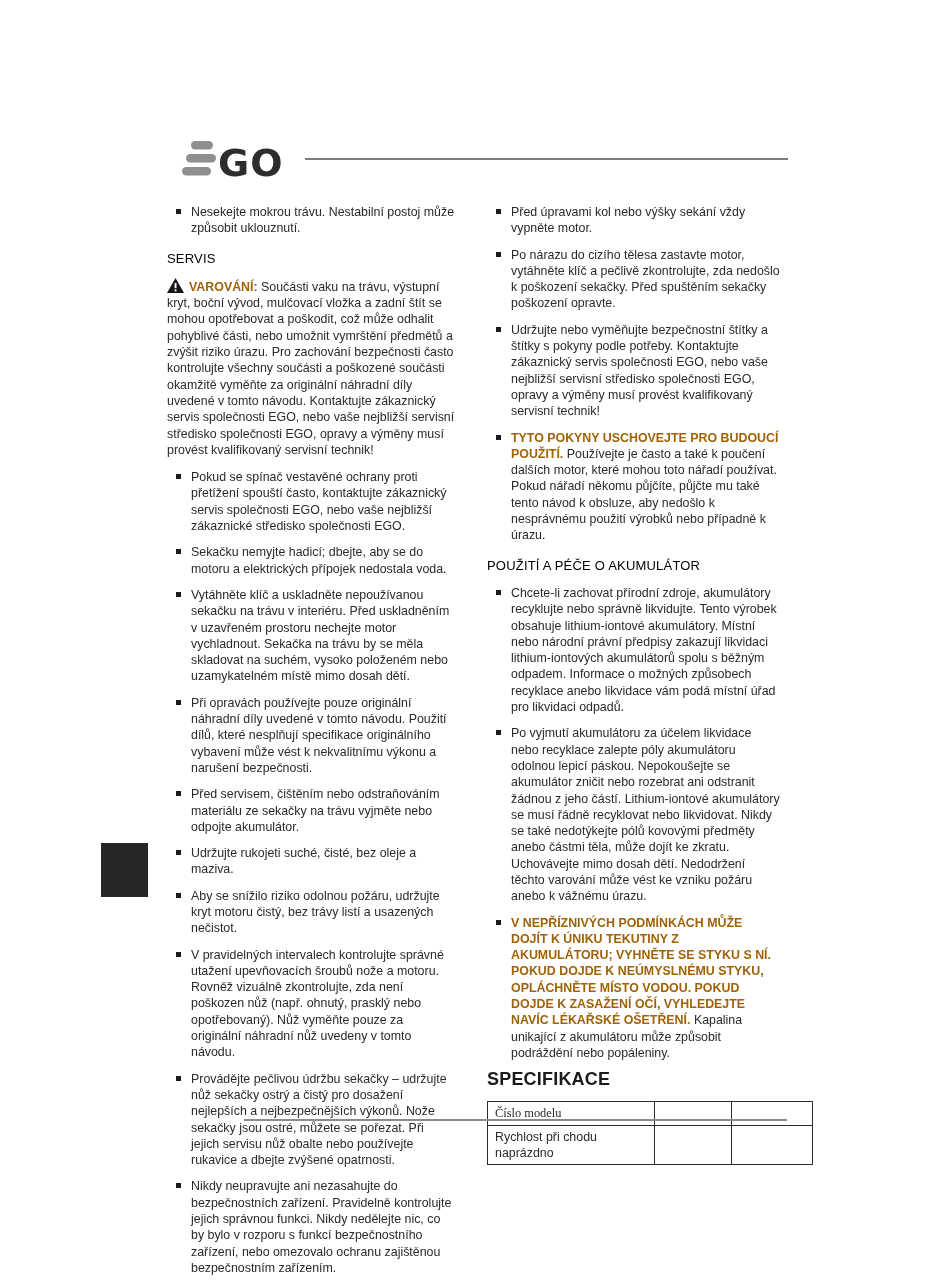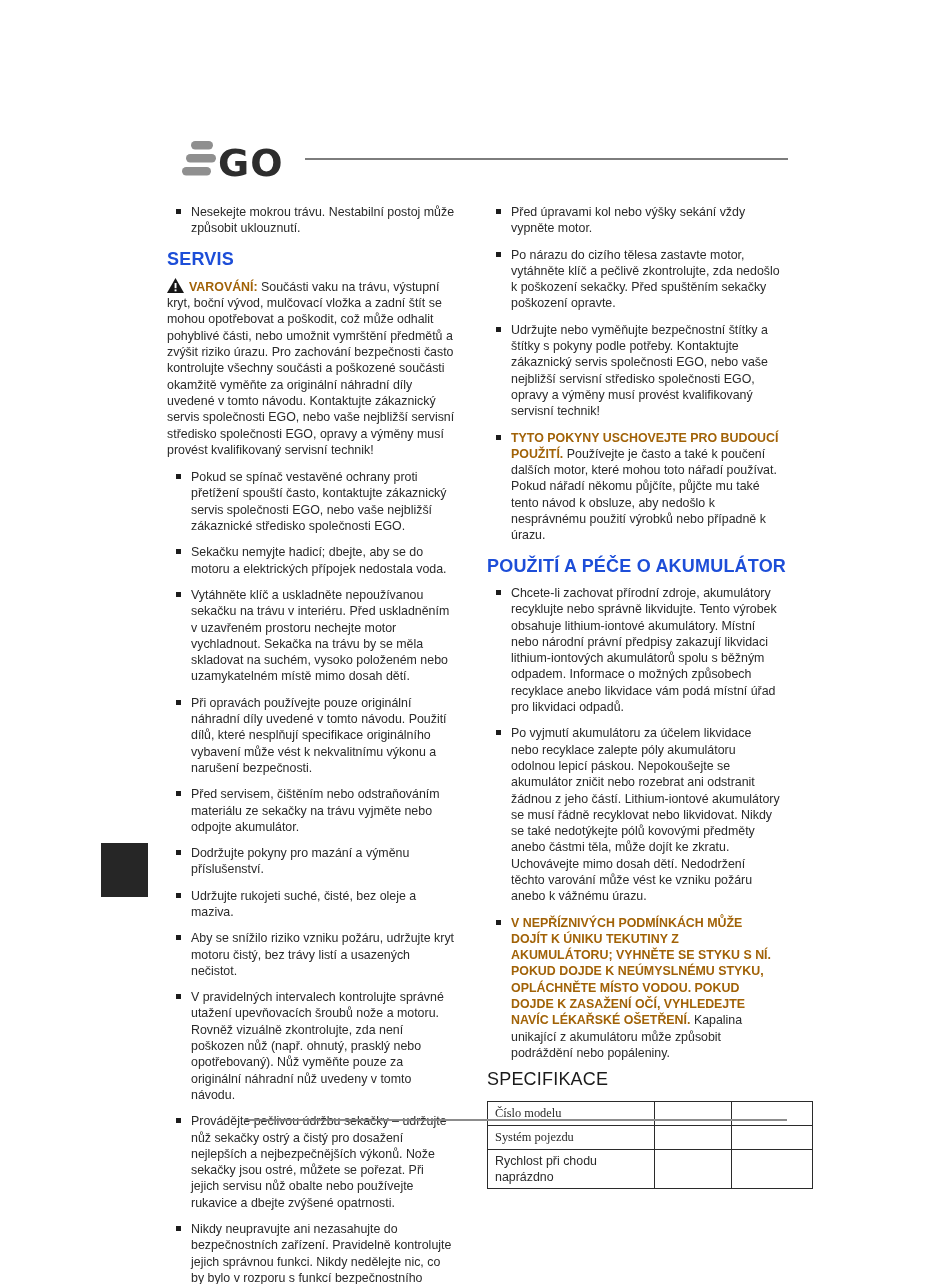--- a/index.html
+++ b/index.html
@@ -16,22 +16,22 @@
 
   
   .col { position:absolute; top:196px; font-size:12.4px; line-height:16.3px; color:#2a2a2a; }
   .col-left  { left:167px; width:296px; }
   .col-right { left:487px; width:302px; }
 
   ul.blist { list-style:none; margin:8px; padding:0; }
   ul.blist li { position:relative; padding-left:16px; margin-bottom:10px; }
   .sq { position:absolute; left:1px; top:5px; width:5px; height:5px; background:#1c1c1c; }
 
-  h2.sect { font-size:18px; font-weight:bold; color:#1d4ed8; margin:14px 0 11px 0; letter-spacing:.2px; }
-  h1.spec { font-size:18px; font-weight:normal; color:#1a1a1a; margin:10px 0 13px 0; letter-spacing:.2px; }
+  h2.sect { font-size:13px; font-weight:normal; color:#000000; margin:14px 0 11px 0; letter-spacing:.2px; }
+  h1.spec { font-size:18px; font-weight:bold; color:#1a1a1a; margin:10px 0 13px 0; letter-spacing:.2px; }
 
   .warning { margin:0 0 11px 0; }
   .warn-icon { display:inline-block; vertical-align:-2px; margin-right:5px; }
   b.lead { font-weight:bold; color:#a16207; }
 
   
   table.spec { border-collapse:collapse; width:302px; table-layout:fixed; }
   table.spec td { border:1.4px solid #2b2b2b; padding:3px 7px; font-size:12.4px; line-height:16px; vertical-align:middle; }
   td.c-label { width:152px; }
   td.c-v1 { width:62px; text-align:center; }
@@ -80,23 +80,22 @@
         <rect x="7.6" y="11.4" width="1.9" height="1.9" fill="#ffffff"></rect>
       </svg><b class="lead">VAROVÁNÍ:</b><span> Součásti vaku na trávu, výstupní kryt, boční vývod, mulčovací vložka a zadní štít se mohou opotřebovat a poškodit, což může odhalit pohyblivé části, nebo umožnit vymrštění předmětů a zvýšit riziko úrazu. Pro zachování bezpečnosti často kontrolujte všechny součásti a poškozené součásti okamžitě vyměňte za originální náhradní díly uvedené v tomto návodu. Kontaktujte zákaznický servis společnosti EGO, nebo vaše nejbližší servisní středisko společnosti EGO, opravy a výměny musí provést kvalifikovaný servisní technik!</span>
     </p>
 
     <ul class="blist">
       <li><span class="sq"></span><span>Pokud se spínač vestavěné ochrany proti přetížení spouští často, kontaktujte zákaznický servis společnosti EGO, nebo vaše nejbližší zákaznické středisko společnosti EGO.</span></li>
       <li><span class="sq"></span><span>Sekačku nemyjte hadicí; dbejte, aby se do motoru a elektrických přípojek nedostala voda.</span></li>
       <li><span class="sq"></span><span>Vytáhněte klíč a uskladněte nepoužívanou sekačku na trávu v interiéru. Před uskladněním v uzavřeném prostoru nechejte motor vychladnout. Sekačka na trávu by se měla skladovat na suchém, vysoko položeném nebo uzamykatelném místě mimo dosah dětí.</span></li>
       <li><span class="sq"></span><span>Při opravách používejte pouze originální náhradní díly uvedené v tomto návodu. Použití dílů, které nesplňují specifikace originálního vybavení může vést k nekvalitnímu výkonu a narušení bezpečnosti.</span></li>
       <li><span class="sq"></span><span>Před servisem, čištěním nebo odstraňováním materiálu ze sekačky na trávu vyjměte nebo odpojte akumulátor.</span></li>
-      <li><span class="sq"></span><span>Dodržujte pokyny pro mazání a výměnu příslušenství.</span></li>
       <li><span class="sq"></span><span>Udržujte rukojeti suché, čisté, bez oleje a maziva.</span></li>
-      <li><span class="sq"></span><span>Aby se snížilo riziko vzniku požáru, udržujte kryt motoru čistý, bez trávy listí a usazených nečistot.</span></li>
+      <li><span class="sq"></span><span>Aby se snížilo riziko odolnou požáru, udržujte kryt motoru čistý, bez trávy listí a usazených nečistot.</span></li>
       <li><span class="sq"></span><span>V pravidelných intervalech kontrolujte správné utažení upevňovacích šroubů nože a motoru. Rovněž vizuálně zkontrolujte, zda není poškozen nůž (např. ohnutý, prasklý nebo opotřebovaný). Nůž vyměňte pouze za originální náhradní nůž uvedeny v tomto návodu.</span></li>
       <li><span class="sq"></span><span>Provádějte pečlivou údržbu sekačky – udržujte nůž sekačky ostrý a čistý pro dosažení nejlepších a nejbezpečnějších výkonů. Nože sekačky jsou ostré, můžete se pořezat. Při jejich servisu nůž obalte nebo používejte rukavice a dbejte zvýšené opatrnosti.</span></li>
       <li><span class="sq"></span><span>Nikdy neupravujte ani nezasahujte do bezpečnostních zařízení. Pravidelně kontrolujte jejich správnou funkci. Nikdy nedělejte nic, co by bylo v rozporu s funkcí bezpečnostního zařízení, nebo omezovalo ochranu zajištěnou bezpečnostním zařízením.</span></li>
     </ul>
   </div>
 
   <div class="col col-right">
     <ul class="blist">
       <li><span class="sq"></span><span>Před úpravami kol nebo výšky sekání vždy vypněte motor.</span></li>
       <li><span class="sq"></span><span>Po nárazu do cizího tělesa zastavte motor, vytáhněte klíč a pečlivě zkontrolujte, zda nedošlo k poškození sekačky. Před spuštěním sekačky poškození opravte.</span></li>
@@ -120,25 +119,20 @@
 
     <h1 class="spec">SPECIFIKACE</h1>
 
     <table class="spec">
       <tbody>
         <tr class="r-std">
           <td class="c-label">Číslo modelu</td>
           <td class="c-v1"></td>
           <td class="c-v2"></td>
         </tr>
-        <tr class="r-std">
-          <td class="c-label">Systém pojezdu</td>
-          <td class="c-v1"></td>
-          <td class="c-v2"></td>
-        </tr>
         <tr class="r-tall">
           <td class="c-label">Rychlost při chodu naprázdno</td>
           <td class="c-v1"></td>
           <td class="c-v2"></td>
         </tr>
       </tbody>
     </table>
   </div>
 
   <div class="thumb-tab"></div>

